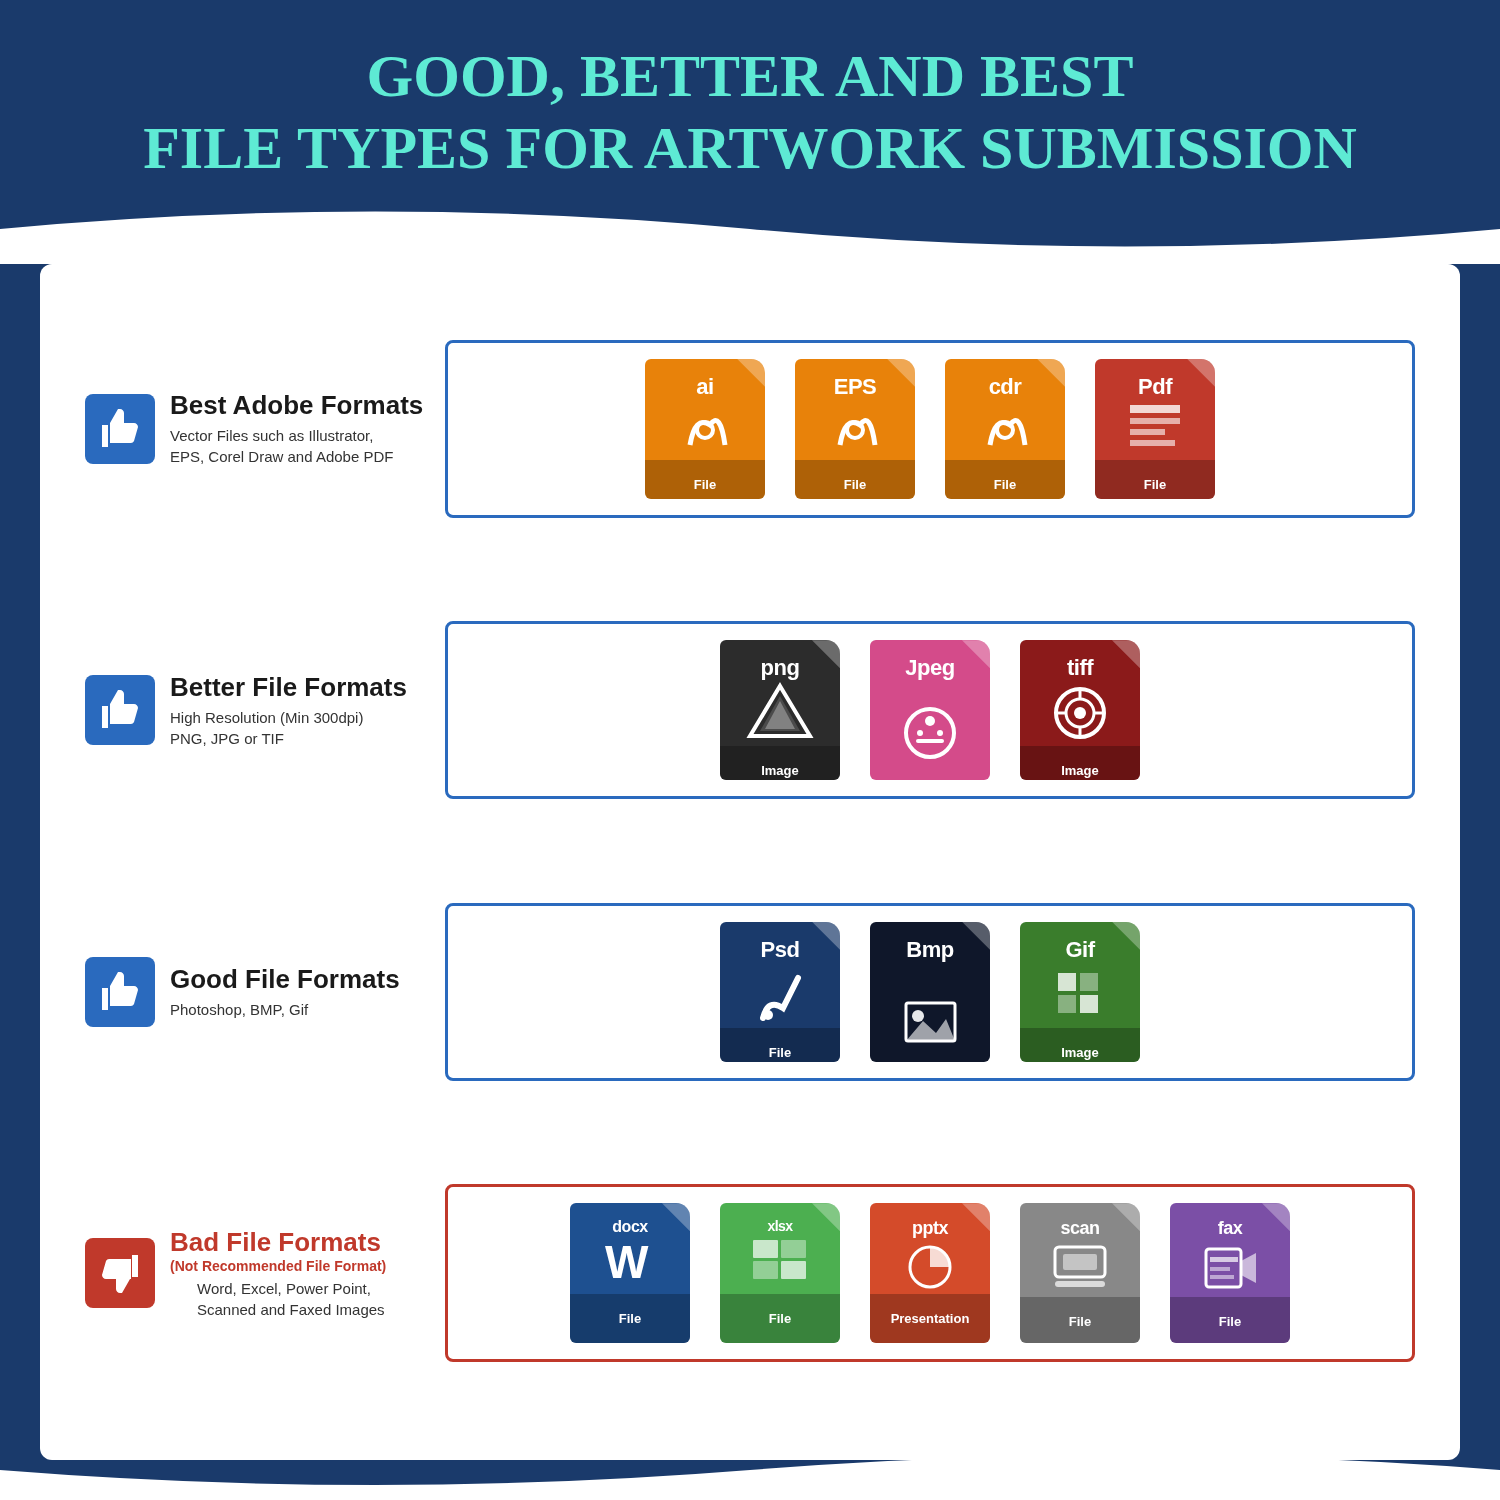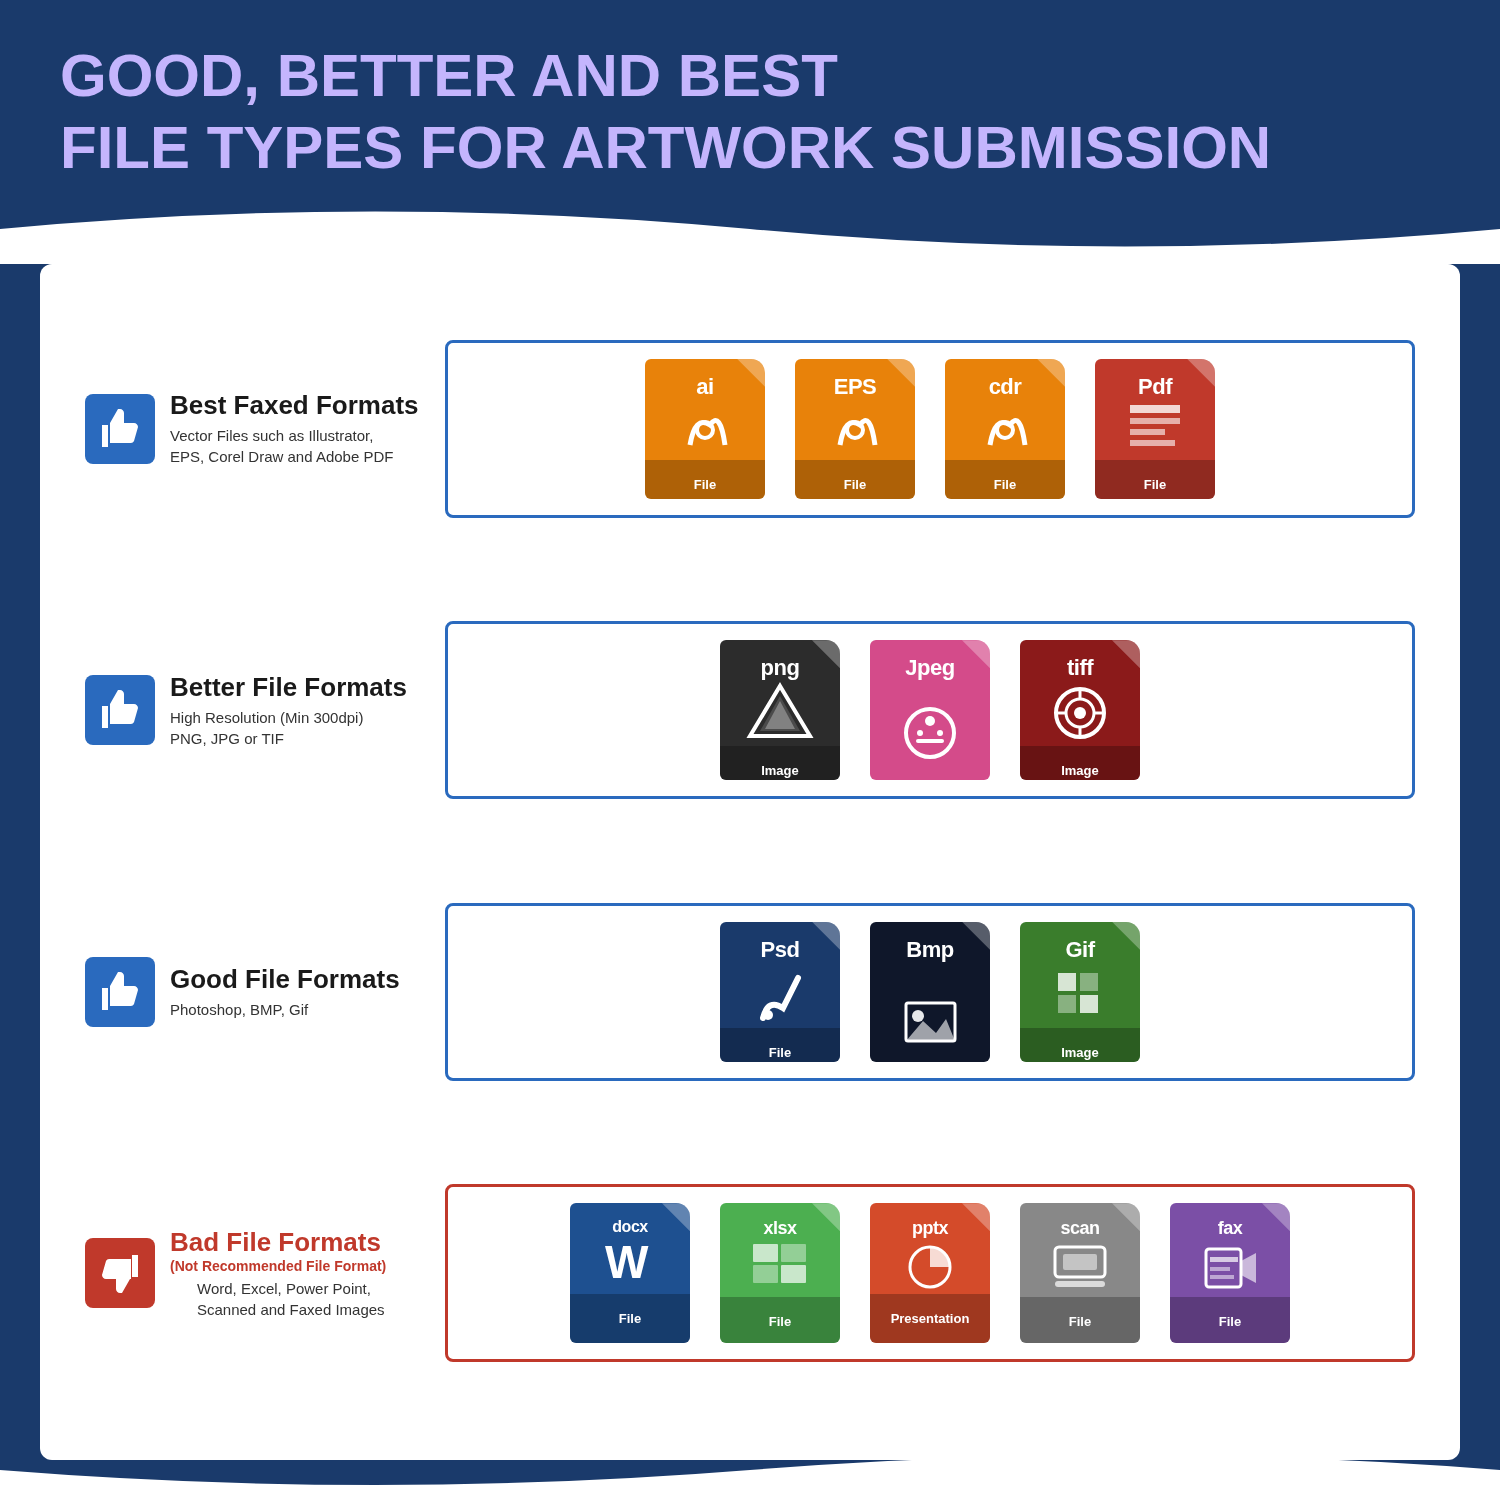--- a/index.html
+++ b/index.html
@@ -173,21 +173,21 @@
       text-align: center;
       padding: 40px 60px 0px;
     }
   </style>
 </head>
 <body>
 
 <div class="page-wrapper">
 
   <div class="header-area">
-    <div style="color:#c4b5fd;font-size:60px;font-weight:900;text-transform:uppercase;line-height:1.2;text-align:left;font-family:Liberation Sans, sans-serif;">
+    <div style="color:#5eead4;font-size:60px;font-weight:900;text-transform:uppercase;line-height:1.2;text-align:center;font-family:Liberation Serif, serif;">
       <span>GOOD, BETTER AND BEST</span><br>
       <span>FILE TYPES FOR ARTWORK SUBMISSION</span>
     </div>
   </div>
 
   <div style="width:100%;height:70px;position:relative;margin-top:10px;">
     <svg viewBox="0 0 1500 70" width="1500" height="70" preserveAspectRatio="none">
       <path d="M0,35 Q375,0 750,35 Q1125,70 1500,35 L1500,70 L0,70 Z" fill="white"></path>
     </svg>
   </div>
@@ -196,21 +196,21 @@
 
     <div class="format-row">
 
       <div class="left-panel">
         <div class="thumb-icon">
           <svg viewBox="0 0 48 48" fill="white">
             <path d="M6 20h6v22H6V20zm8-2l8-14h2c2.2 0 4 1.8 4 4v10h10c2.2 0 4 1.8 4 4l-4 14c-.6 1.2-1.8 2-3 2H14V18z"></path>
           </svg>
         </div>
         <div class="label-block">
-          <div class="row-title">Best Faxed Formats</div>
+          <div class="row-title">Best Adobe Formats</div>
           <div class="row-desc" style="white-space:pre-line;">Vector Files such as Illustrator,
 EPS, Corel Draw and Adobe PDF</div>
         </div>
       </div>
 
       <div class="right-panel">
 
         <div class="file-icon">
           <div class="file-body color-orange">
             <div class="file-ext">ai</div>
@@ -413,21 +413,21 @@
               <svg width="60" height="55" viewBox="0 0 60 55">
                 <text x="5" y="40" font-size="46" font-weight="900" fill="white" font-family="Arial">W</text>
               </svg>
             </div>
             <div class="file-label-bar">File</div>
           </div>
         </div>
 
         <div class="file-icon">
           <div class="file-body" style="background:#4caf50;">
-            <div class="file-ext" style="font-size:18px;">xlsx</div>
+            <div class="file-ext" style="font-size:14px;">xlsx</div>
             <div class="file-graphic">
               <svg width="65" height="58" viewBox="0 0 65 58">
                 <rect x="5" y="5" width="25" height="18" fill="white" opacity="0.7" rx="1"></rect>
                 <rect x="33" y="5" width="25" height="18" fill="white" opacity="0.4" rx="1"></rect>
                 <rect x="5" y="26" width="25" height="18" fill="white" opacity="0.4" rx="1"></rect>
                 <rect x="33" y="26" width="25" height="18" fill="white" opacity="0.7" rx="1"></rect>
               </svg>
             </div>
             <div class="file-label-bar">File</div>
           </div>

